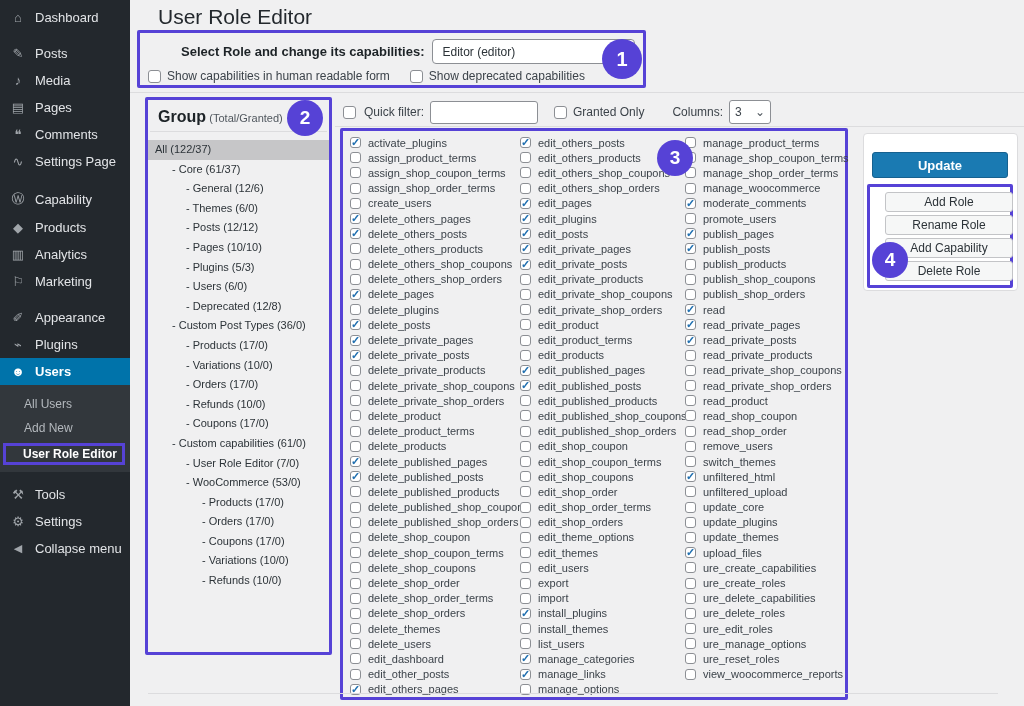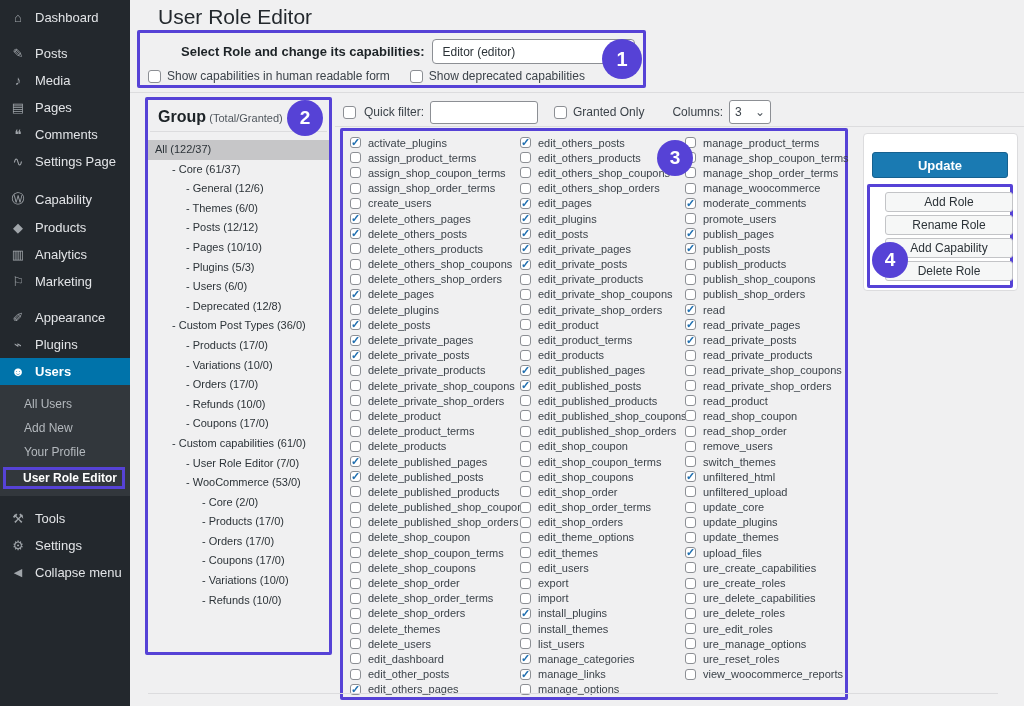--- a/index.html
+++ b/index.html
@@ -131,21 +131,20 @@
         <span>Plugins</span>
       </div>
       <div class="menu-item active">
         <span class="dashicon">☻</span>
         <span>Users</span>
         <span class="menu-arrow"></span>
       </div>
       <div class="submenu">
         <div class="submenu-item">All Users</div>
         <div class="submenu-item">Add New</div>
-        <div class="submenu-item">Your Profile</div>
         <div class="submenu-item active-sub"><span class="purple-outline">User Role Editor</span></div>
       </div>
       <div class="menu-item gap-before">
         <span class="dashicon">⚒</span>
         <span>Tools</span>
       </div>
       <div class="menu-item">
         <span class="dashicon">⚙</span>
         <span>Settings</span>
       </div>
@@ -210,21 +209,20 @@
         <div class="tree-item ind2">- Deprecated (12/8)</div>
         <div class="tree-item ind1">- Custom Post Types (36/0)</div>
         <div class="tree-item ind2">- Products (17/0)</div>
         <div class="tree-item ind2">- Variations (10/0)</div>
         <div class="tree-item ind2">- Orders (17/0)</div>
         <div class="tree-item ind2">- Refunds (10/0)</div>
         <div class="tree-item ind2">- Coupons (17/0)</div>
         <div class="tree-item ind1">- Custom capabilities (61/0)</div>
         <div class="tree-item ind2">- User Role Editor (7/0)</div>
         <div class="tree-item ind2">- WooCommerce (53/0)</div>
-        <div class="tree-item ind3">- Core (2/0)</div>
         <div class="tree-item ind3">- Products (17/0)</div>
         <div class="tree-item ind3">- Orders (17/0)</div>
         <div class="tree-item ind3">- Coupons (17/0)</div>
         <div class="tree-item ind3">- Variations (10/0)</div>
         <div class="tree-item ind3">- Refunds (10/0)</div>
       </div>
   </div>
   <div class="badge" id="badge2">2</div>
 
   <div class="annotation-box" id="box3">

